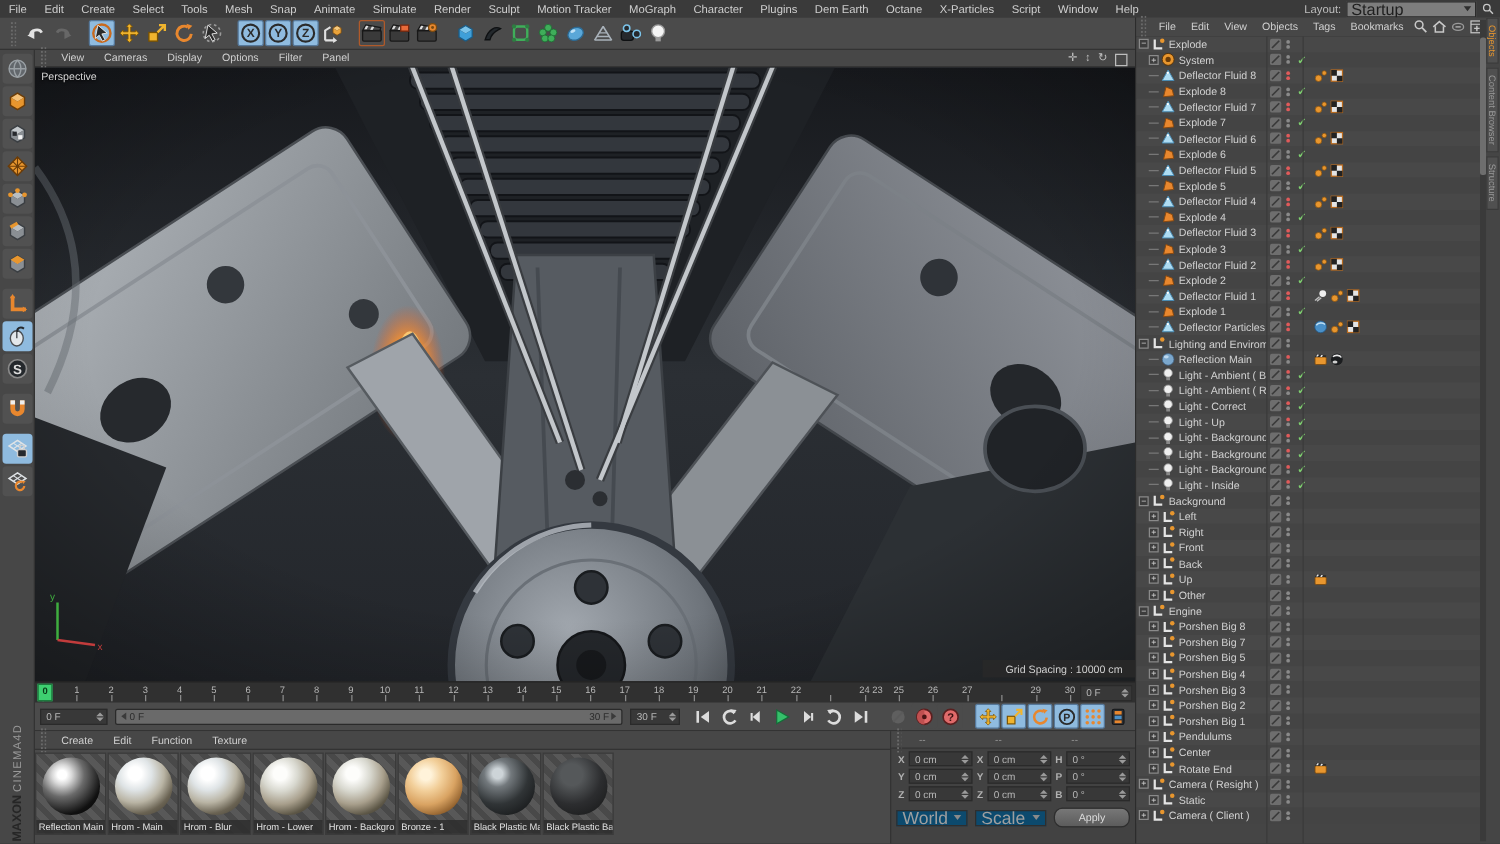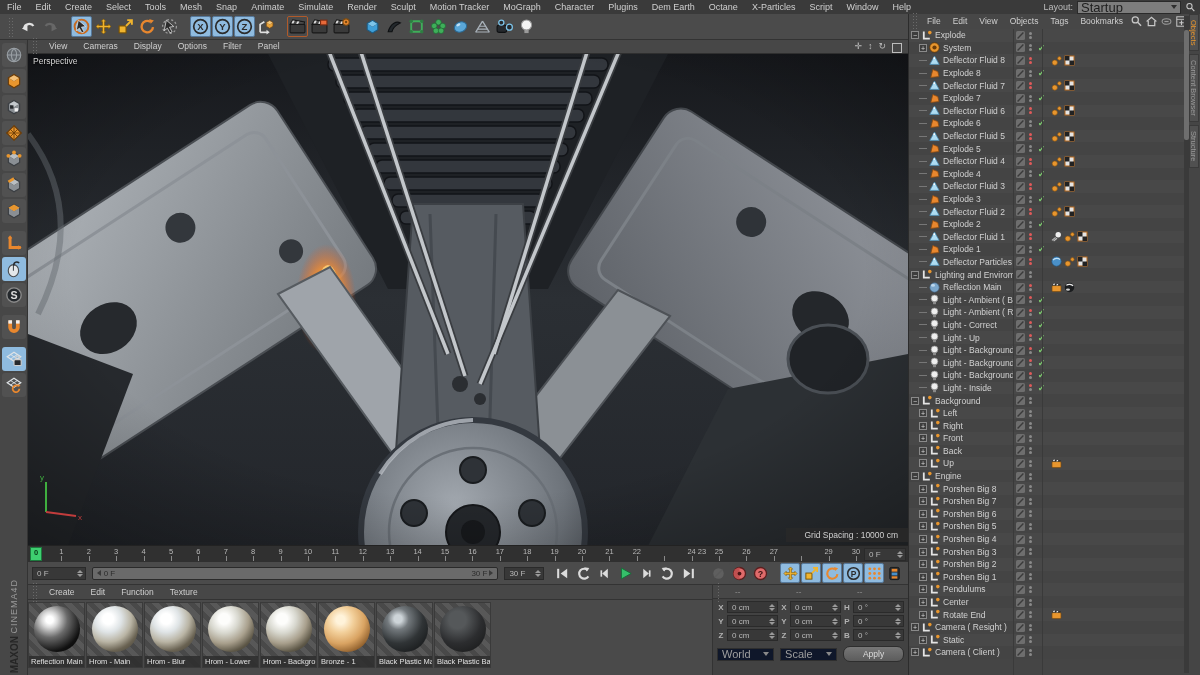--- a/index.html
+++ b/index.html
@@ -94,21 +94,21 @@
   .sp-bronze{background:radial-gradient(circle at 36% 30%,#fff3da 0 10%,#f2cf9a 30%,#d9a362 55%,#8a5a28 80%,#4a2d10 100%);}
   .sp-bgloss{background:radial-gradient(circle at 35% 28%,#cdd4d8 0 9%,#73797d 24%,#303436 55%,#0c0d0e 100%);}
   .sp-bmatte{background:radial-gradient(circle at 38% 30%,#55585a 0 20%,#2c2d2f 55%,#141515 100%);}
   #coords{position:absolute;left:712px;top:585px;width:196px;height:90px;background:#424242;border-left:1px solid #333;box-sizing:border-box;}
   #coords-header{height:13px;display:flex;align-items:center;font-size:8px;color:#9a9a9a;background:#474747;border-bottom:1px solid #333;}
   #coords-header .hd{width:62px;padding-left:10px;}
   .coord-row{display:flex;align-items:center;margin:2px 4px 0 4px;gap:2px;}
   .coord-lab{width:8px;font-size:8px;font-weight:bold;color:#b0b0b0;text-align:center;}
   .coord-field{flex:1;height:12px;}
   #coords-actions{display:flex;align-items:center;margin:5px 4px 0 4px;gap:6px;}
-  .dd{height:13px;background:#0f172a;border:1px solid #2e2e2e;font-size:11px;color:#9f9f9f;
+  .dd{height:13px;background:#0c4a6e;border:1px solid #2e2e2e;font-size:14px;color:#9f9f9f;
       display:flex;align-items:center;padding:0 4px;width:58px;box-sizing:border-box;}
   .dd .dd-arrow{margin-left:auto;width:0;height:0;border-left:3px solid transparent;border-right:3px solid transparent;border-top:4px solid #8a8a8a;}
   #apply-btn{margin-left:auto;width:60px;height:14px;background:linear-gradient(#777,#5c5c5c);
              border:1px solid #2e2e2e;border-radius:7px;color:#dcdcdc;font-size:8.5px;
              display:flex;align-items:center;justify-content:center;}
   
   #rightpanel{position:absolute;left:908px;top:14px;width:292px;height:661px;background:#454545;border-left:1px solid #2c2c2c;box-sizing:border-box;}
   #om-menu{height:15px;display:flex;align-items:center;font-size:8.5px;background:#474747;border-bottom:1px solid #333;}
   #om-menu .menu-item{padding:0 6px;line-height:15px;}
   #om-icons{margin-left:auto;display:flex;gap:2px;padding-right:12px;}
@@ -1796,20 +1796,41 @@
           <span class="o-tags">
             <span><svg viewBox="0 0 11 11" width="100%" height="100%">
                 <rect x="1" y="3.6" width="9" height="6" rx="1" fill="#e8962e" stroke="#7a4a10" stroke-width=".7"></rect>
                 <path d="M1 3.6l1.4-2.2 7.6 1-.4 1.2z" fill="#2b2b2b"></path>
                 <path d="M2.8 1.5l1.4.2-.9 1.5-1.4-.1zM6 1.9l1.4.2-.9 1.4-1.4-.2z" fill="#e8e8e8"></path>
               </svg></span>
           </span>
         </div>
         <div class="orow">
           <div class="o-name">
+            <span style="width: 10px; flex: 0 0 auto; display: inline-block;"></span>
+            <span class="exp">+</span>
+            <span class="oicon"><svg viewBox="0 0 11 11" width="100%" height="100%">
+                <path d="M2.8 1.6v7h6" stroke="#e4e4e4" stroke-width="1.8" fill="none"></path>
+                <circle cx="8.8" cy="2.6" r="1.8" fill="#e8962e"></circle>
+              </svg></span>
+            <span>Other</span>
+          </div>
+          <span class="o-sys"><svg viewBox="0 0 11 11" width="100%" height="100%">
+              <rect x="1" y="1" width="9" height="9" rx="1.5" fill="#6e6e6e"></rect>
+              <path d="M2.6 8.4l5.8-5.8" stroke="#3a3a3a" stroke-width="1.4"></path>
+            </svg></span>
+          <span class="o-dots">
+            <i class="dot g"></i>
+            <i class="dot g"></i>
+          </span>
+          <span class="o-chk"></span>
+          <span class="o-tags"></span>
+        </div>
+        <div class="orow">
+          <div class="o-name">
             <span style="width: 2px; flex: 0 0 auto; display: inline-block;"></span>
             <span class="exp">−</span>
             <span class="oicon"><svg viewBox="0 0 11 11" width="100%" height="100%">
                 <path d="M2.8 1.6v7h6" stroke="#e4e4e4" stroke-width="1.8" fill="none"></path>
                 <circle cx="8.8" cy="2.6" r="1.8" fill="#e8962e"></circle>
               </svg></span>
             <span>Engine</span>
           </div>
           <span class="o-sys"><svg viewBox="0 0 11 11" width="100%" height="100%">
               <rect x="1" y="1" width="9" height="9" rx="1.5" fill="#6e6e6e"></rect>
@@ -1845,41 +1866,20 @@
         </div>
         <div class="orow">
           <div class="o-name">
             <span style="width: 10px; flex: 0 0 auto; display: inline-block;"></span>
             <span class="exp">+</span>
             <span class="oicon"><svg viewBox="0 0 11 11" width="100%" height="100%">
                 <path d="M2.8 1.6v7h6" stroke="#e4e4e4" stroke-width="1.8" fill="none"></path>
                 <circle cx="8.8" cy="2.6" r="1.8" fill="#e8962e"></circle>
               </svg></span>
             <span>Porshen Big 7</span>
-          </div>
-          <span class="o-sys"><svg viewBox="0 0 11 11" width="100%" height="100%">
-              <rect x="1" y="1" width="9" height="9" rx="1.5" fill="#6e6e6e"></rect>
-              <path d="M2.6 8.4l5.8-5.8" stroke="#3a3a3a" stroke-width="1.4"></path>
-            </svg></span>
-          <span class="o-dots">
-            <i class="dot g"></i>
-            <i class="dot g"></i>
-          </span>
-          <span class="o-chk"></span>
-          <span class="o-tags"></span>
-        </div>
-        <div class="orow">
-          <div class="o-name">
-            <span style="width: 10px; flex: 0 0 auto; display: inline-block;"></span>
-            <span class="exp">+</span>
-            <span class="oicon"><svg viewBox="0 0 11 11" width="100%" height="100%">
-                <path d="M2.8 1.6v7h6" stroke="#e4e4e4" stroke-width="1.8" fill="none"></path>
-                <circle cx="8.8" cy="2.6" r="1.8" fill="#e8962e"></circle>
-              </svg></span>
-            <span>Porshen Big 6</span>
           </div>
           <span class="o-sys"><svg viewBox="0 0 11 11" width="100%" height="100%">
               <rect x="1" y="1" width="9" height="9" rx="1.5" fill="#6e6e6e"></rect>
               <path d="M2.6 8.4l5.8-5.8" stroke="#3a3a3a" stroke-width="1.4"></path>
             </svg></span>
           <span class="o-dots">
             <i class="dot g"></i>
             <i class="dot g"></i>
           </span>
           <span class="o-chk"></span>

